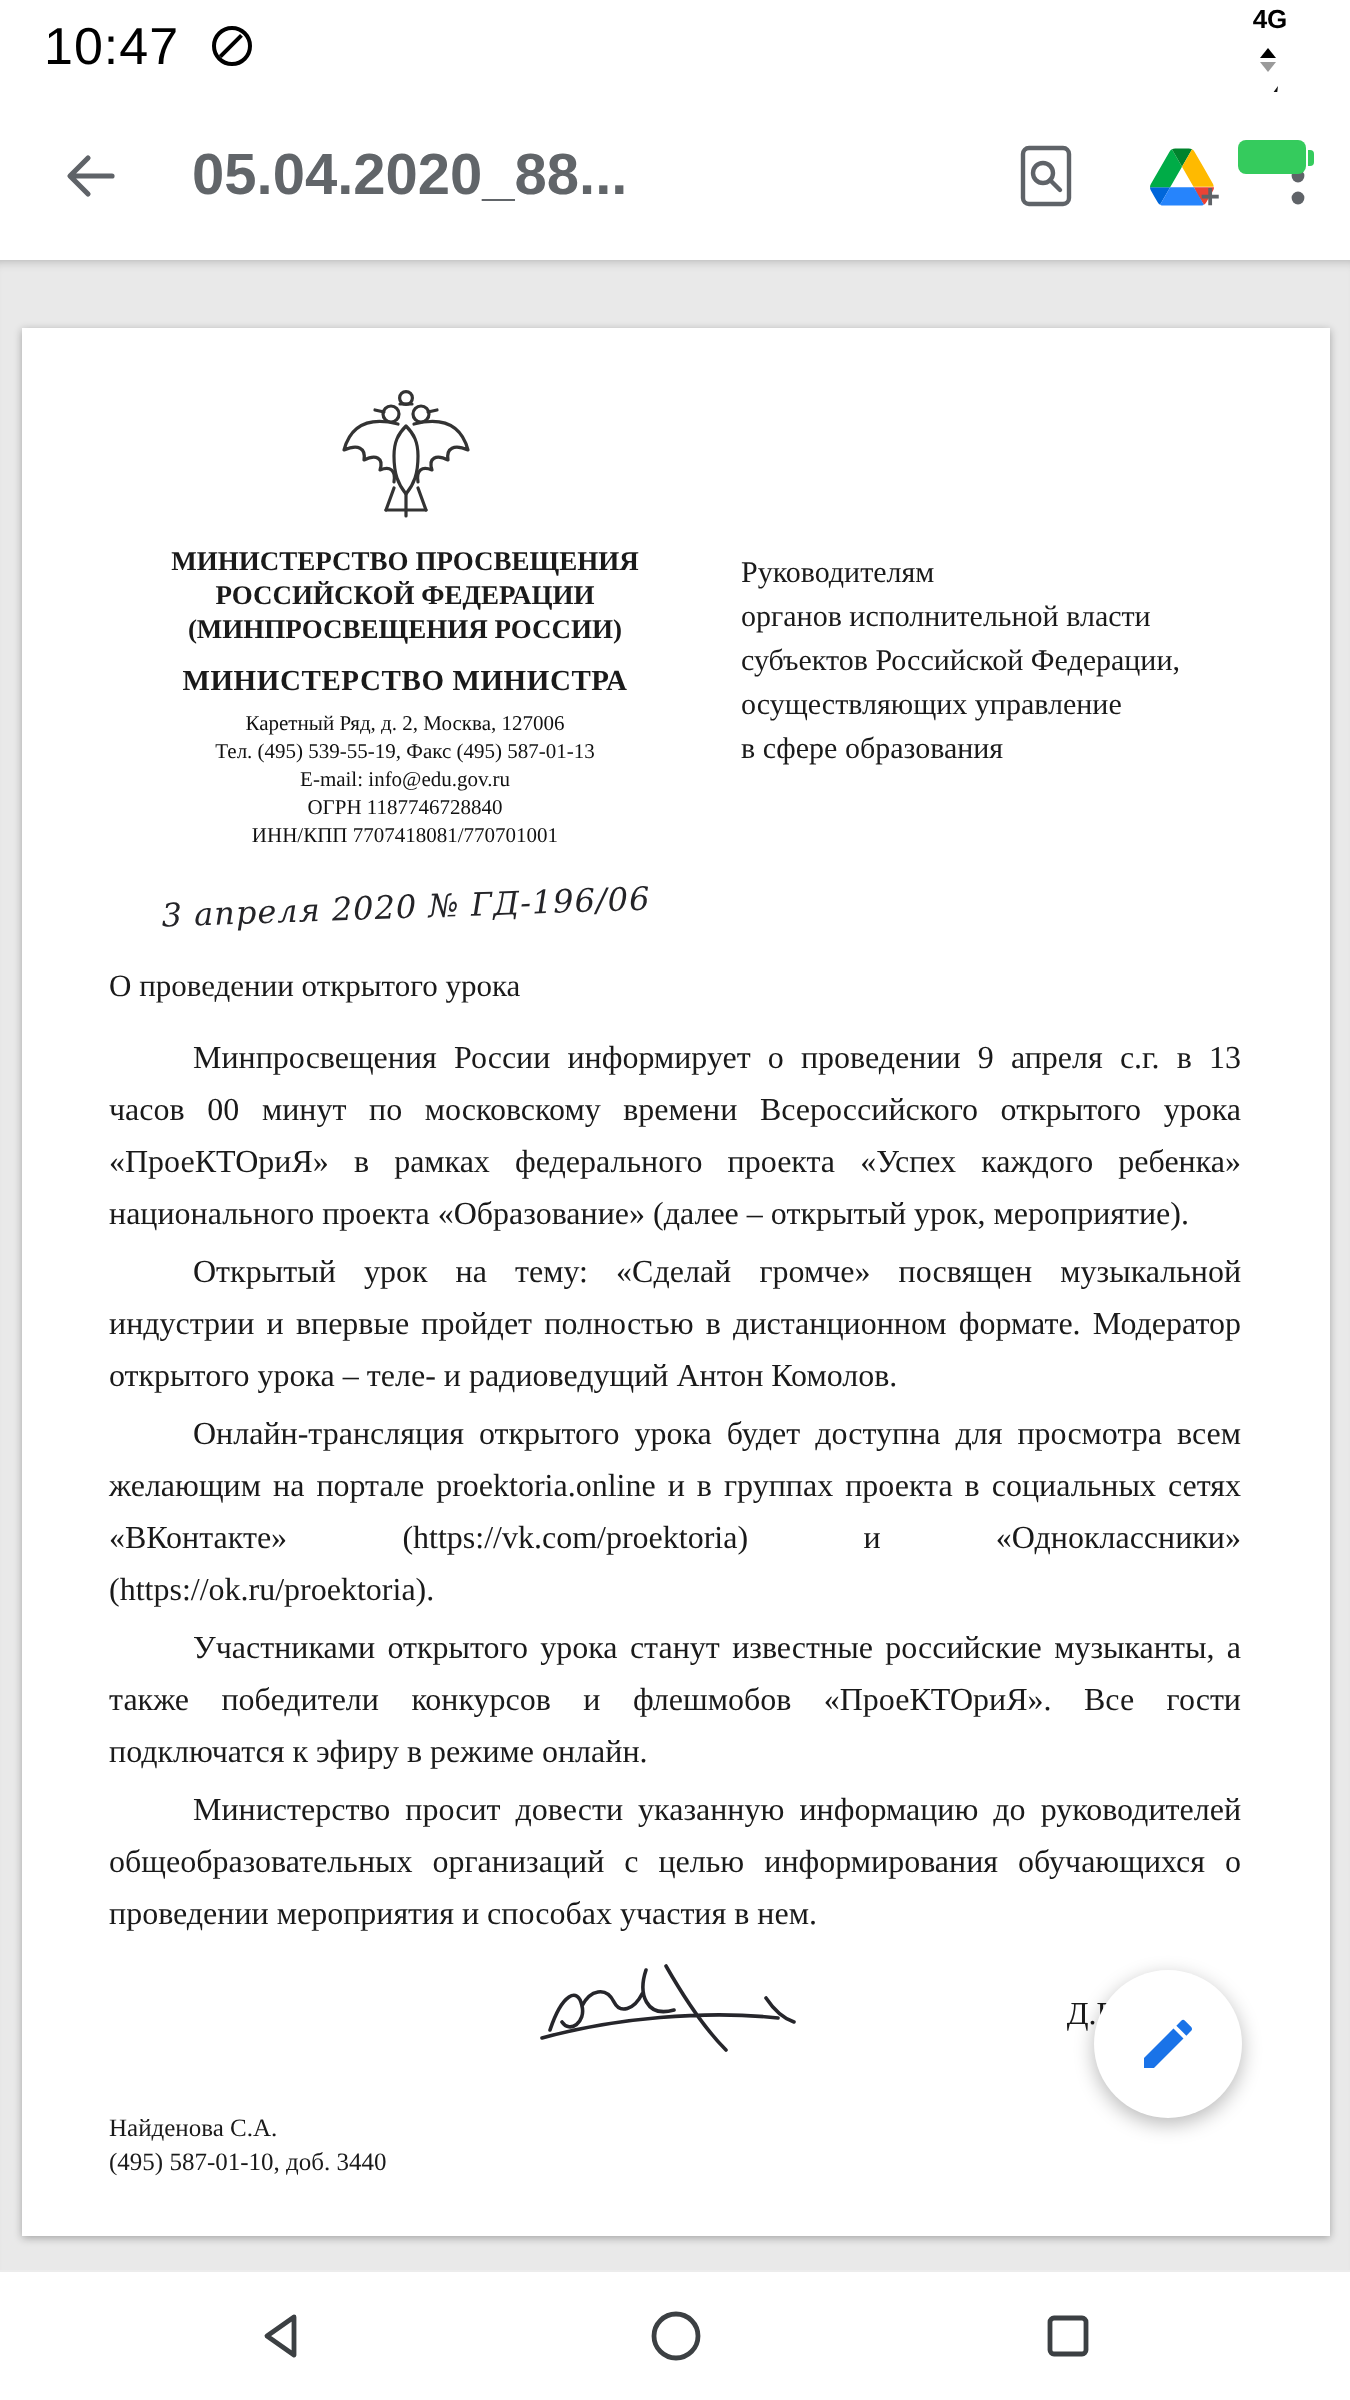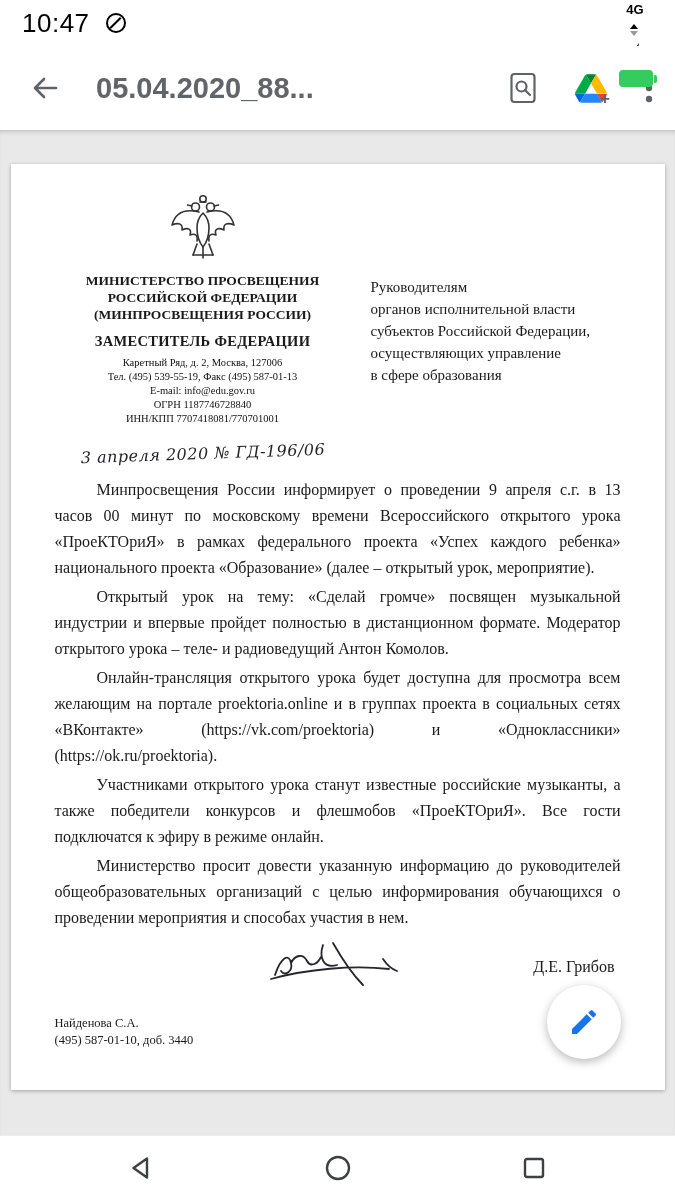--- a/index.html
+++ b/index.html
@@ -158,40 +158,41 @@
               <path d="M30 20 C14 16 6 22 3 33 C10 30 14 32 13 38 C19 35 23 37 21 43 C26 41 29 43 28 49"></path>
               <path d="M38 20 C54 16 62 22 65 33 C58 30 54 32 55 38 C49 35 45 37 47 43 C42 41 39 43 40 49"></path>
               <path d="M34 21 C30 25 28 29 28 36 C28 45 30 50 34 55 C38 50 40 45 40 36 C40 29 38 25 34 21 Z"></path>
               <path d="M28 52 L24 63 M34 55 L34 66 M40 52 L44 63"></path>
               <path d="M24 63 H44"></path>
             </svg>
           </div>
           <div class="org-line">МИНИСТЕРСТВО ПРОСВЕЩЕНИЯ</div>
           <div class="org-line">РОССИЙСКОЙ ФЕДЕРАЦИИ</div>
           <div class="org-line">(МИНПРОСВЕЩЕНИЯ РОССИИ)</div>
-          <div class="pos">ЗАМЕСТИТЕЛЬ ФЕДЕРАЦИИ</div>
+          <div class="pos">МИНИСТЕРСТВО МИНИСТРА</div>
           <div class="contacts">
             <div class="contact-line">Каретный Ряд, д. 2, Москва, 127006</div>
             <div class="contact-line">Тел. (495) 539-55-19, Факс (495) 587-01-13</div>
             <div class="contact-line">E-mail: info@edu.gov.ru</div>
             <div class="contact-line">ОГРН 1187746728840</div>
             <div class="contact-line">ИНН/КПП 7707418081/770701001</div>
           </div>
           <div class="handwritten">3 апреля 2020  № ГД-196/06</div>
         </div>
 
         <div class="addressee">
           <div class="addr-line">Руководителям</div>
           <div class="addr-line">органов исполнительной власти</div>
           <div class="addr-line">субъектов Российской Федерации,</div>
           <div class="addr-line">осуществляющих управление</div>
           <div class="addr-line">в сфере образования</div>
         </div>
       </div>
 
+      <div class="subject">О проведении открытого урока</div>
 
       <div class="body-text">
         <p class="body-p">Минпросвещения России информирует о проведении 9 апреля с.г. в 13 часов 00 минут по московскому времени Всероссийского открытого урока «ПроеКТОриЯ» в рамках федерального проекта «Успех каждого ребенка» национального проекта «Образование» (далее – открытый урок, мероприятие).</p>
         <p class="body-p">Открытый урок на тему: «Сделай громче» посвящен музыкальной индустрии и впервые пройдет полностью в дистанционном формате. Модератор открытого урока – теле- и радиоведущий Антон Комолов.</p>
         <p class="body-p">Онлайн-трансляция открытого урока будет доступна для просмотра всем желающим на портале proektoria.online и в группах проекта в социальных сетях «ВКонтакте» (https://vk.com/proektoria) и «Одноклассники» (https://ok.ru/proektoria).</p>
         <p class="body-p">Участниками открытого урока станут известные российские музыканты, а также победители конкурсов и флешмобов «ПроеКТОриЯ». Все гости подключатся к эфиру в режиме онлайн.</p>
         <p class="body-p">Министерство просит довести указанную информацию до руководителей общеобразовательных организаций с целью информирования обучающихся о проведении мероприятия и способах участия в нем.</p>
       </div>
 
       <div class="sign-row">

